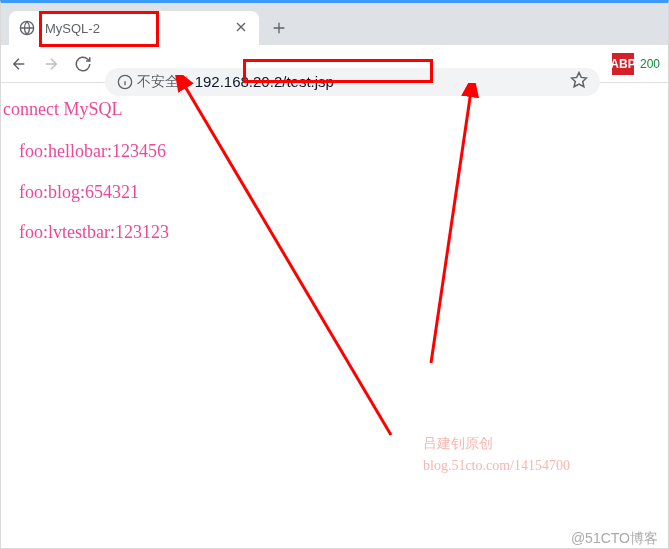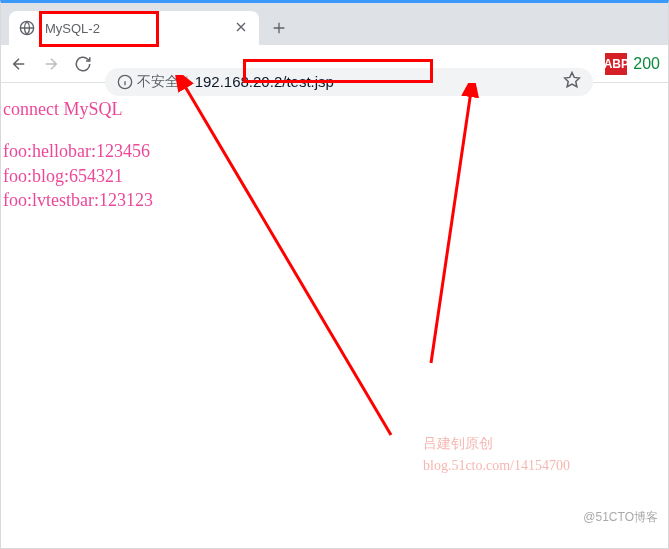--- a/index.html
+++ b/index.html
@@ -62,30 +62,30 @@
     .sep { color: #b0b0b0; }
     .url { color: #0f172a; font-size: 15px; }
     .star { color: #5f6368; margin-left: auto; }
     .ext-icons { display: flex; align-items: center; gap: 6px; }
     .abp {
       width: 22px; height: 22px; background: #d62027;
       color: #fff; font-size: 12px; font-weight: bold;
       display: flex; align-items: center; justify-content: center;
       font-family: Arial;
     }
-    .count { font-size: 16px; color: #0a8a3a; }
+    .count { font-size: 12px; color: #0a8a3a; }
     .page {
       padding: 14px 2px;
       font-family: "Times New Roman", serif;
       font-size: 18px;
       line-height: 1.35;
       color: #ec4899;
     }
     .page p { margin-bottom: 18px; }
-    .row { margin: 0; }
+    .row { margin: 16px; }
 
     
     .annot-box {
       position: absolute;
       border: 3px solid #ff0000;
       pointer-events: none;
     }
     .box-tab { left: 38px; top: 8px; width: 120px; height: 36px; }
     .box-url { left: 242px; top: 56px; width: 190px; height: 24px; }
 
@@ -93,22 +93,22 @@
     .arrow {
       position: absolute; pointer-events: none;
     }
     .watermark1 {
       position: absolute; left: 422px; top: 430px;
       font-family: "SimSun","NSimSun",serif; font-size: 14px;
       color: #f5b7b1; text-align: left; line-height: 1.6;
       pointer-events: none;
     }
     .watermark2 {
-      position: absolute; right: 10px; bottom: 22px;
-      font-size: 12px; color: #aaa;
+      position: absolute; right: 10px; bottom: 0;
+      font-size: 14px; color: #aaa;
       pointer-events: none;
     }
   </style>
 </head>
 <body>
 
 <div class="tab-strip">
   <div class="tab">
     <span class="favicon">
       <svg viewBox="0 0 24 24" fill="none" stroke="currentColor" stroke-width="2">

